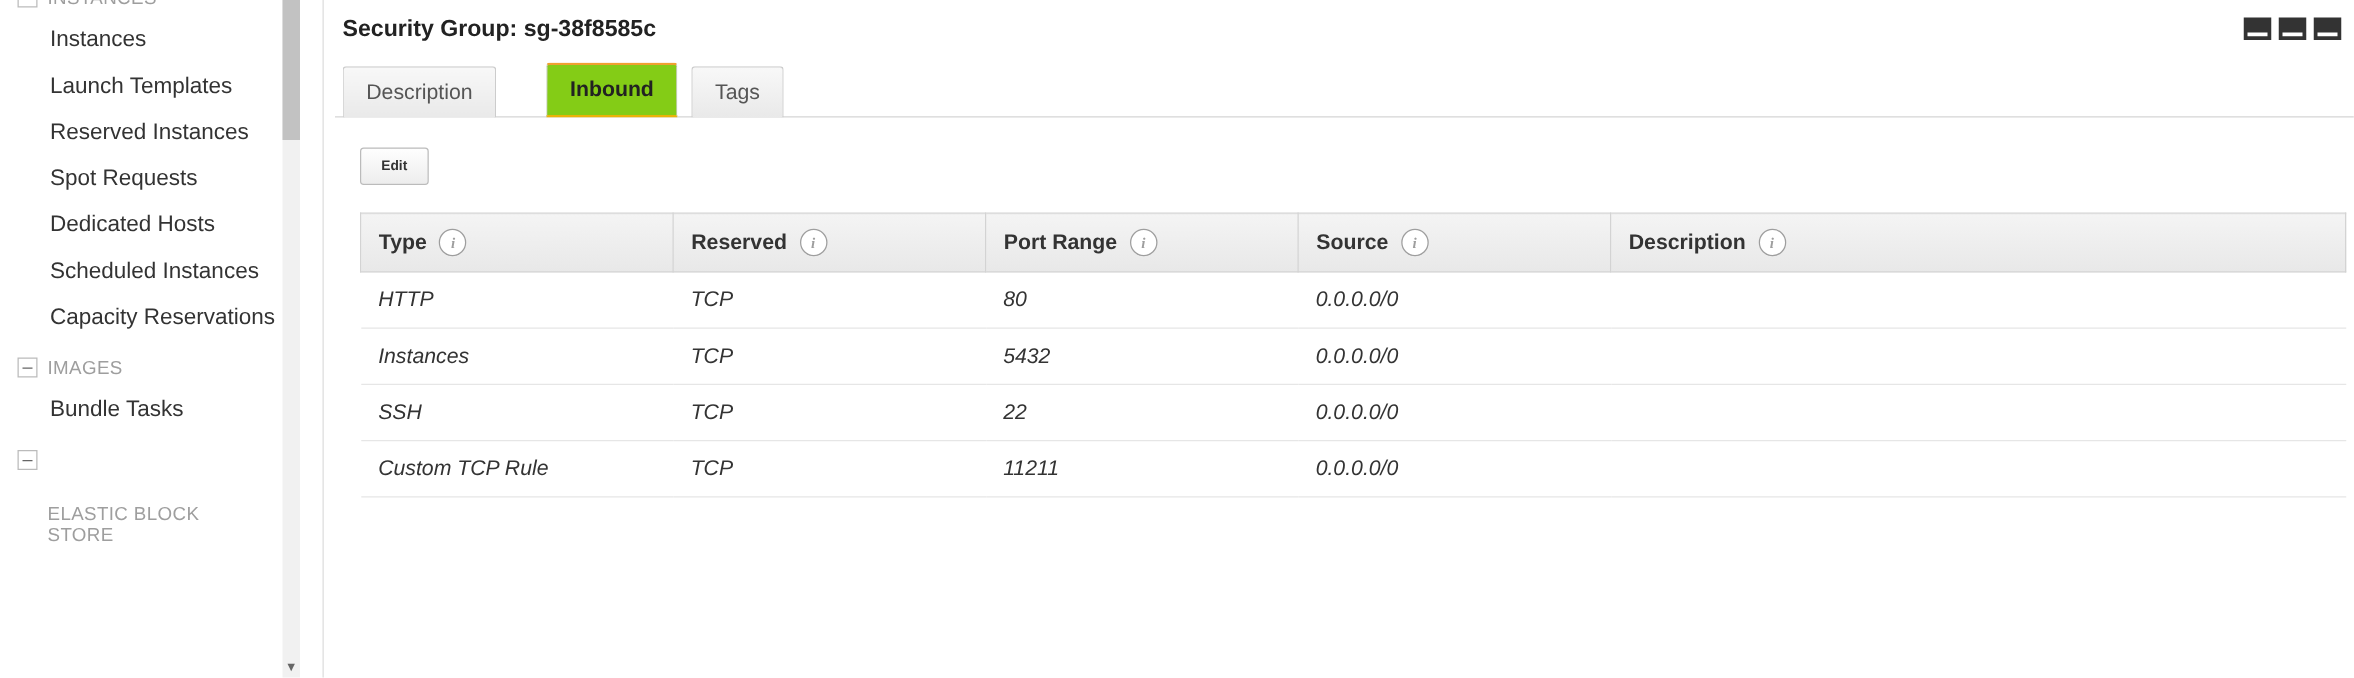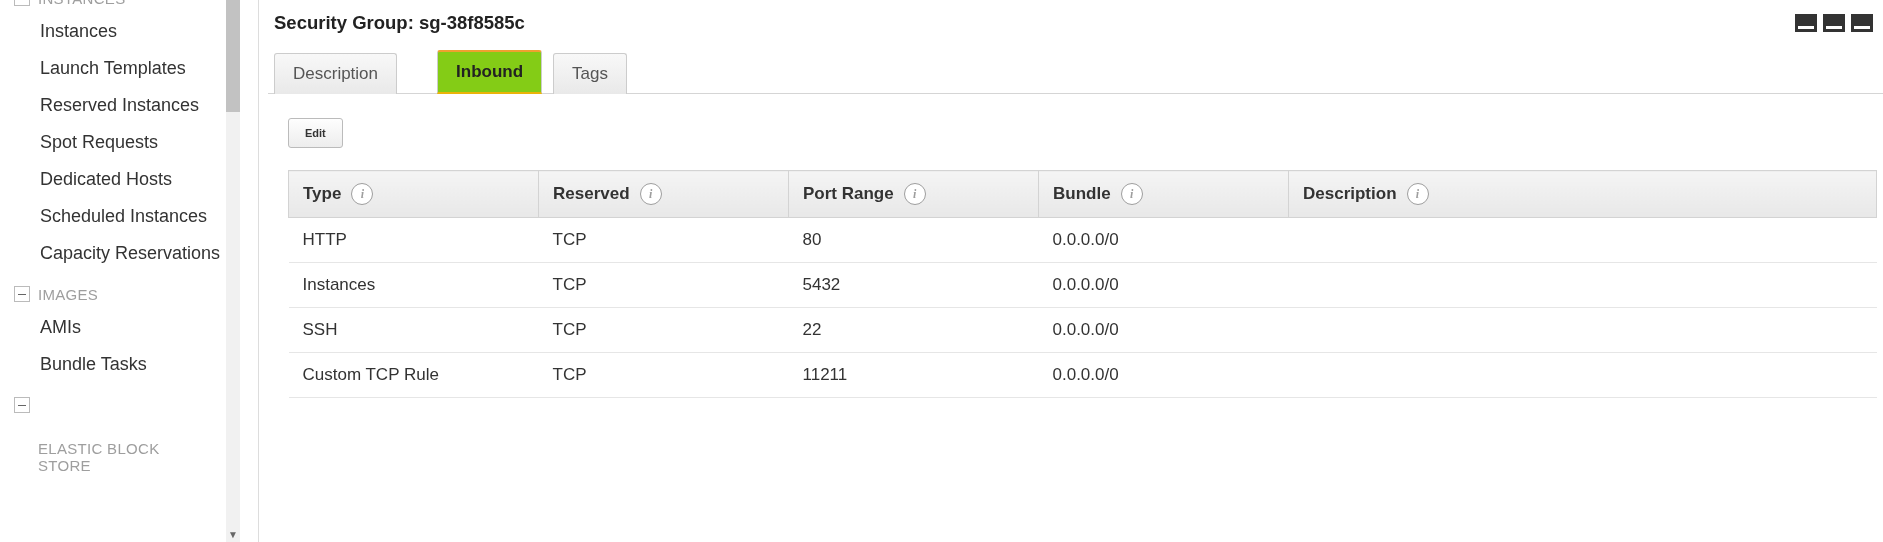--- a/index.html
+++ b/index.html
@@ -35,21 +35,21 @@
   .tab.active { background:#84cc16; color:#222; font-weight:bold; border-top:2px solid #f0a030; border-bottom:2px solid #eab308;margin-left:29px; }
 
   
   .content { padding:24px 6px 0 20px; }
   .edit-btn { display:inline-block; padding:8px 16px; border:1px solid #bbb; border-radius:3px; background:linear-gradient(#fefefe,#ededed); font-weight:bold; font-size:11px; color:#333; cursor:pointer; }
 
   
   table.rules { width:100%; border-collapse:collapse; margin-top:22px; }
   table.rules thead th { text-align:left; background:linear-gradient(#f4f4f4,#e8e8e8); border:1px solid #d3d3d3; border-left:none; padding:12px 14px; font-weight:bold; color:#333; font-size:17px; }
   table.rules thead th:first-child { border-left:1px solid #d3d3d3;text-align:center; }
-  table.rules tbody td { padding:12px 14px; border-bottom:1px solid #e6e6e6; font-size:17px; color:#333; }
+  table.rules tbody td { padding:12px 14px; border-bottom:1px solid #e6e6e6; font-size:17px; color:#333;font-style:italic; }
 
   .th-wrap { display:flex; align-items:center; gap:10px; }
   .info-icon { width:20px; height:20px; border-radius:50%; border:1.5px solid #9e9e9e; display:inline-flex; align-items:center; justify-content:center; font-family:Georgia,serif; font-style:italic; font-weight:bold; font-size:12px; color:#9e9e9e; background:#fff; }
 </style>
 </head>
 <body>
 
 <div class="sidebar">
   <div class="scrollbar-track"></div>
   <div class="scrollbar-thumb"></div>
@@ -67,21 +67,20 @@
     <div class="nav-item">Dedicated Hosts</div>
     <div class="nav-item">Scheduled Instances</div>
     <div class="nav-item">Capacity Reservations</div>
   </div>
 
   <div class="nav-section-header">
     <span class="collapse-box"></span>
     <span class="nav-section-title">IMAGES</span>
   </div>
   <div class="nav-items">
-    <div class="nav-item">AMIs</div>
     <div class="nav-item">Bundle Tasks</div>
   </div>
 
   <div class="nav-section-header">
     <span class="collapse-box"></span>
     <span class="nav-section-title" style="max-width:140px;margin-top:43px;">ELASTIC BLOCK STORE</span>
   </div>
 </div>
 
 <div class="vdivider"></div>
@@ -128,21 +127,21 @@
               </span>
             </th>
           <th>
               <span class="th-wrap">
                 <span>Port Range</span>
                 <span class="info-icon">i</span>
               </span>
             </th>
           <th>
               <span class="th-wrap">
-                <span>Bundle</span>
+                <span>Source</span>
                 <span class="info-icon">i</span>
               </span>
             </th>
           <th>
               <span class="th-wrap">
                 <span>Description</span>
                 <span class="info-icon">i</span>
               </span>
             </th>
         </tr>

